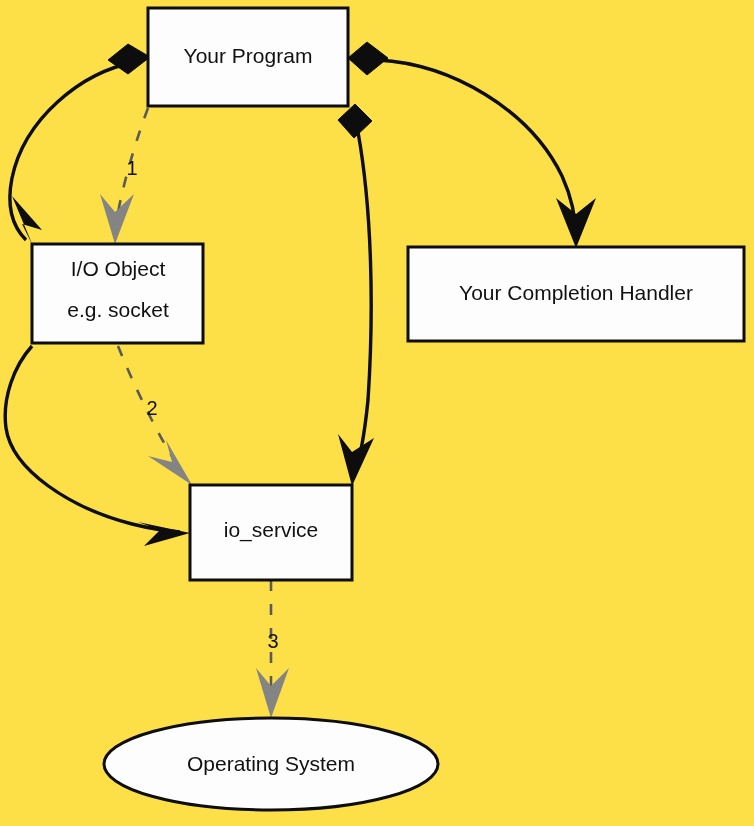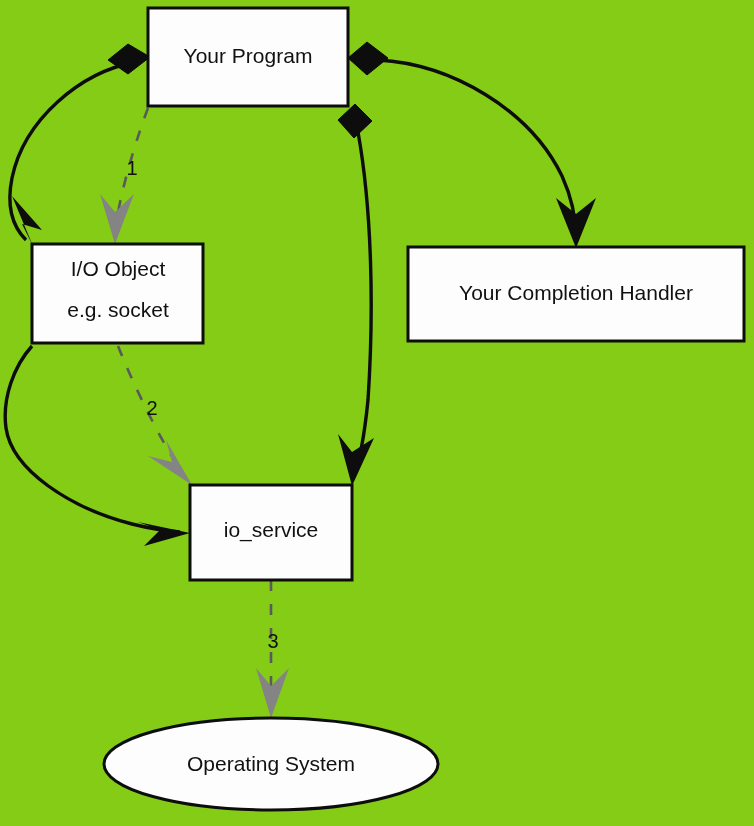--- a/index.html
+++ b/index.html
@@ -4,21 +4,21 @@
 <style>
   html, body {
     margin: 0;
     padding: 0;
     background: #ffffff;
   }
   #diagram-root {
     position: relative;
     width: 754px;
     height: 826px;
-    background: #84cc16;
+    background: #fde047;
     font-family: "Liberation Sans", sans-serif;
     overflow: hidden;
   }
   #diagram-svg {
     position: absolute;
     top: 0;
     left: 0;
     width: 754px;
     height: 826px;
     display: block;

